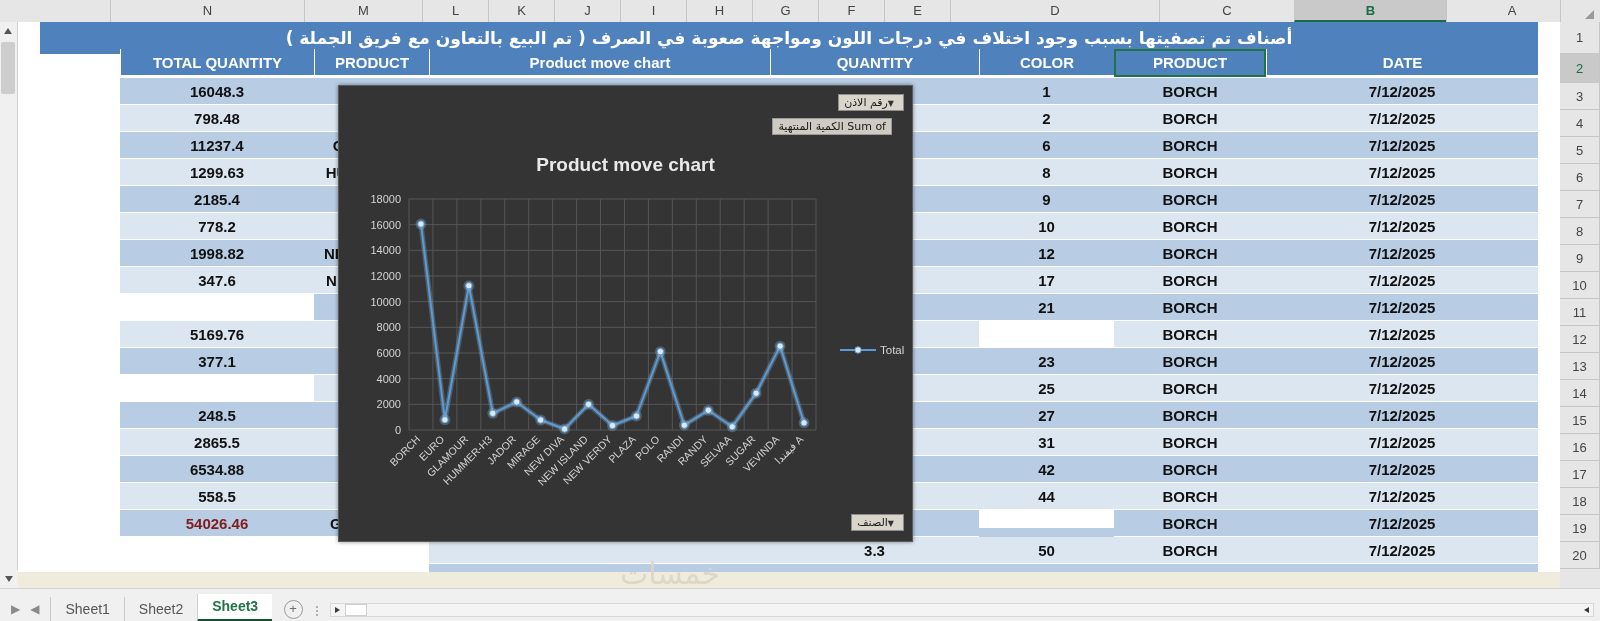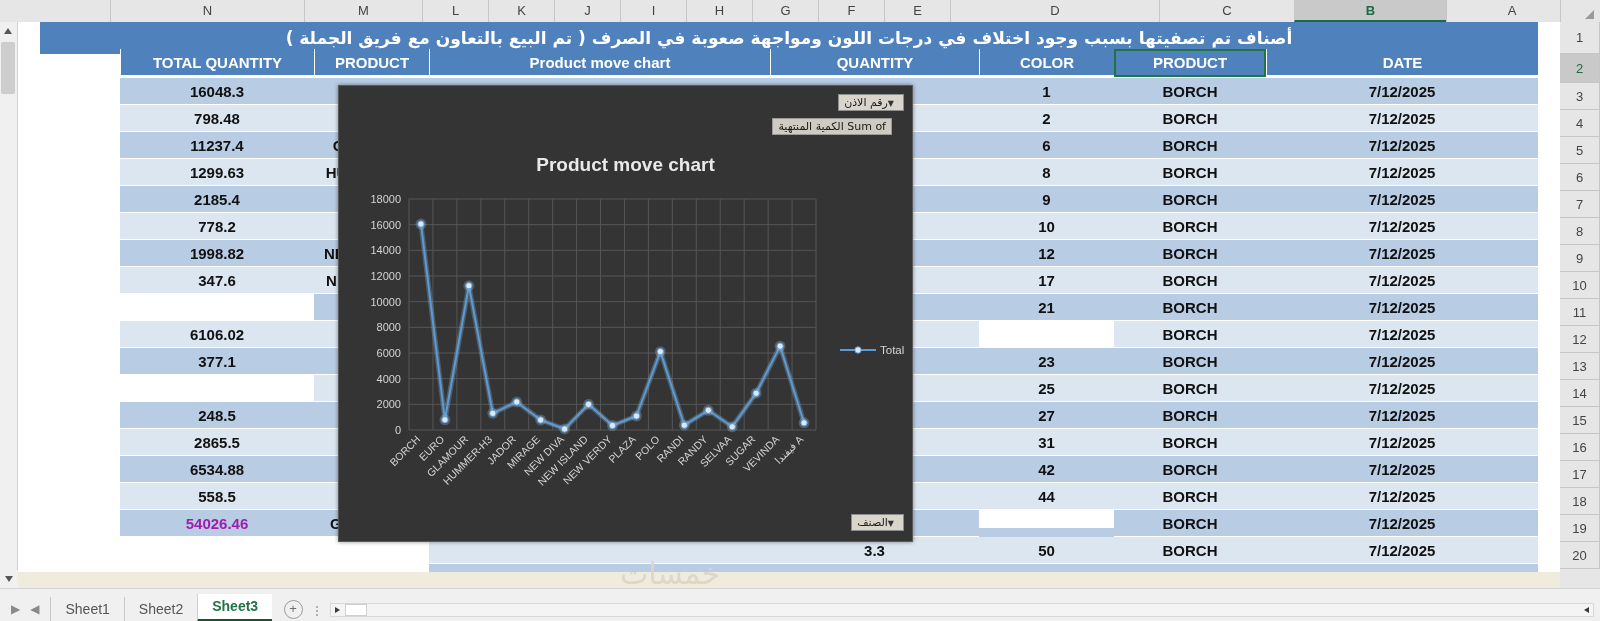--- a/index.html
+++ b/index.html
@@ -69,21 +69,21 @@
   .cell{
     height:27px;line-height:27px;box-sizing:border-box;
     font-size:15px;font-weight:bold;color:#111;
     padding:0 8px;overflow:hidden;white-space:nowrap;
     border-bottom:1px solid #ffffff;
     text-align:center;flex:0 0 auto;
   }
   .cell.blank{background:#ffffff;font-weight:normal;border-bottom:none;}
   .band-a{background:#b8cce4;}
   .band-b{background:#dce6f1;}
-  .cell.red{color:#a21caf;text-align:center;}
+  .cell.red{color:#7f1d1d;text-align:center;}
 
   
   .banner{
     background:#4f81bd;color:#ffffff;height:32px;line-height:32px;
     font-size:17px;font-weight:bold;text-align:center;
     font-family:"DejaVu Sans","Liberation Sans",sans-serif;
     white-space:nowrap;overflow:hidden;box-sizing:border-box;
   }
   .hdrcell{
     background:#4f81bd;color:#ffffff;height:28px;line-height:28px;
@@ -363,21 +363,21 @@
           <div class="cell band-a" style="width: 115px;">PLAZA</div>
         </div>
         <div class="gridrow">
           <div class="cell blank" style="width: 22px;"></div>
           <div class="cell band-b" style="width: 272px;">7/12/2025</div>
           <div class="cell band-b" style="width: 152px;">BORCH</div>
           <div class="cell band-b" style="width: 135px; margin-top: 44px;">22</div>
           <div class="cell band-b" style="width: 209px;">23.5</div>
           <div class="cell band-b" style="width: 341px;"></div>
           <div class="cell band-b" style="width: 115px;">POLO</div>
-          <div class="cell band-b" style="width: 194px;">6106.02</div>
+          <div class="cell band-b" style="width: 194px;">5169.76</div>
         </div>
         <div class="gridrow">
           <div class="cell blank" style="width: 22px;"></div>
           <div class="cell band-a" style="width: 272px;">7/12/2025</div>
           <div class="cell band-a" style="width: 152px;">BORCH</div>
           <div class="cell band-a" style="width: 135px;">23</div>
           <div class="cell band-a" style="width: 209px;">96.2</div>
           <div class="cell band-a" style="width: 341px;"></div>
           <div class="cell band-a" style="width: 115px;">RANDI</div>
           <div class="cell band-a" style="width: 194px;">377.1</div>

